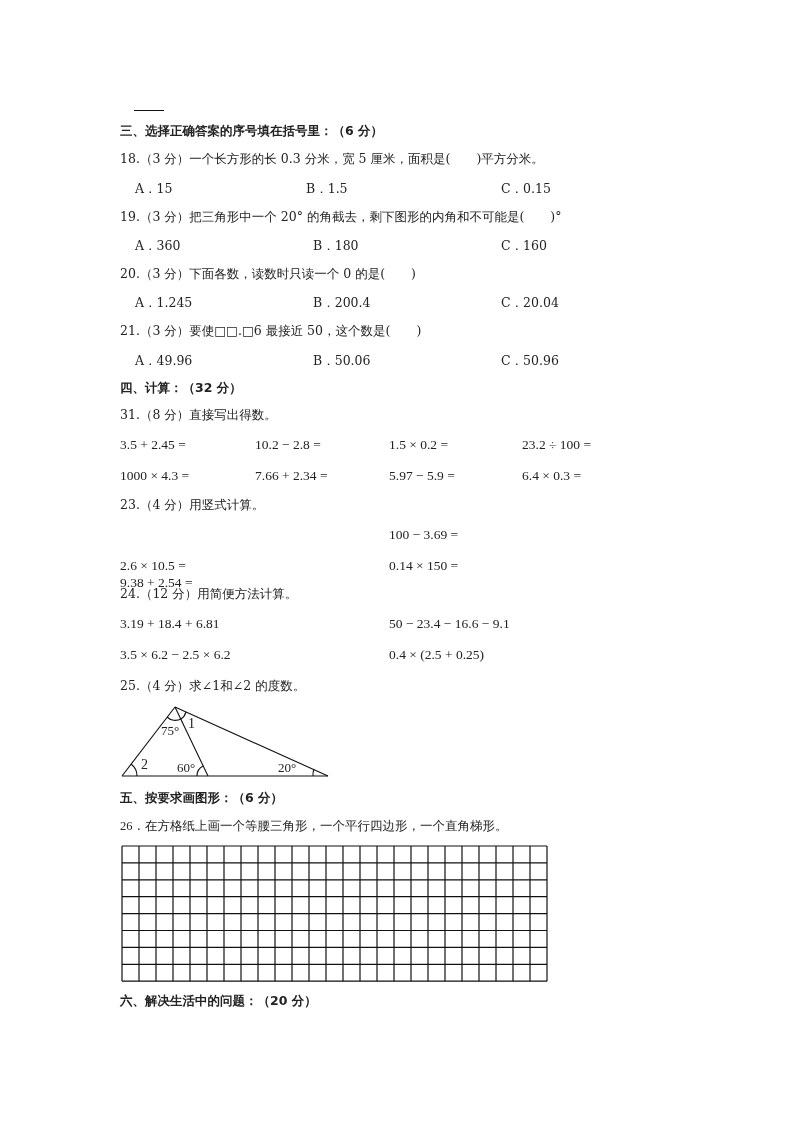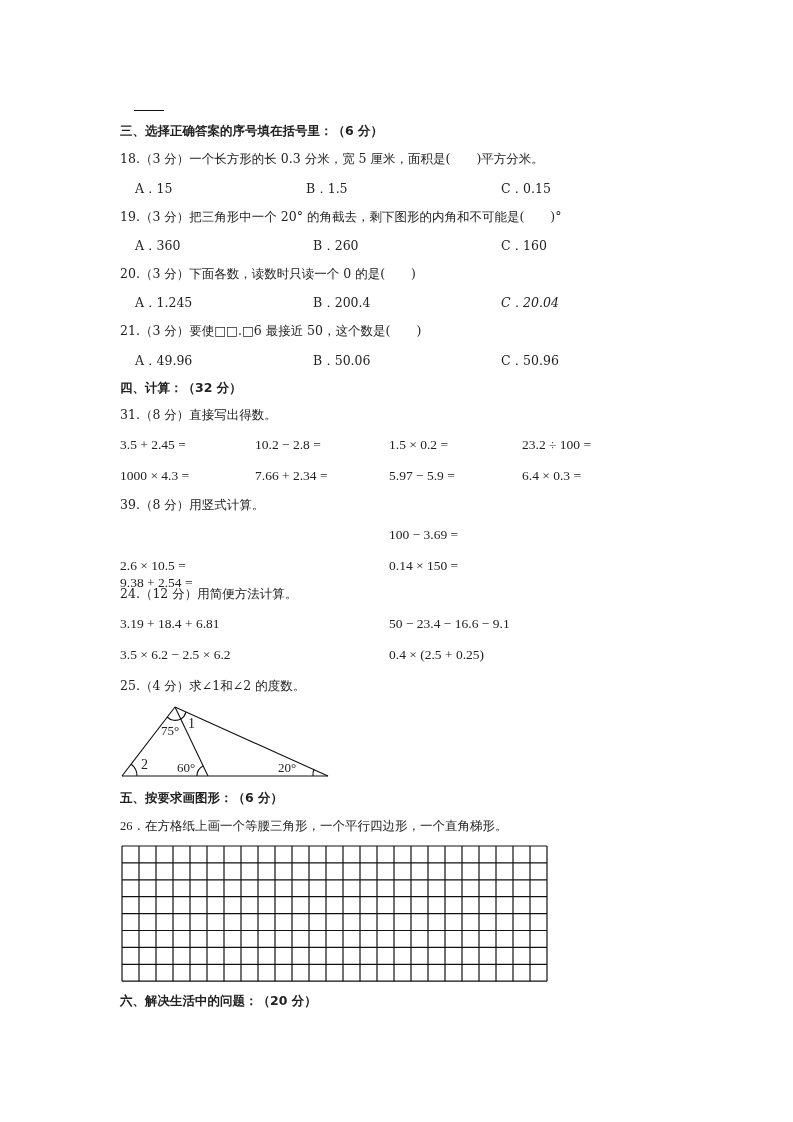--- a/index.html
+++ b/index.html
@@ -25,50 +25,50 @@
   <span>18.（3 分）一个长方形的长 0.3 分米，宽 5 厘米，面积是(</span><span class="paren"></span><span>)平方分米。</span>
 </div>
 <div class="line" style="left:135px; top:181px;">A．15</div>
 <div class="line" style="left:306px; top:181px;">B．1.5</div>
 <div class="line" style="left:501px; top:181px;">C．0.15</div>
 
 <div class="line" style="left:120px; top:209px;">
   <span>19.（3 分）把三角形中一个 20° 的角截去，剩下图形的内角和不可能是(</span><span class="paren"></span><span>)°</span>
 </div>
 <div class="line" style="left:135px; top:238px;">A．360</div>
-<div class="line" style="left:313px; top:238px;">B．260</div>
+<div class="line" style="left:313px; top:238px;">B．180</div>
 <div class="line" style="left:501px; top:238px;">C．160</div>
 
 <div class="line" style="left:120px; top:266px;">
   <span>20.（3 分）下面各数，读数时只读一个 0 的是(</span><span class="paren"></span><span>)</span>
 </div>
 <div class="line" style="left:135px; top:295px;">A．1.245</div>
 <div class="line" style="left:313px; top:295px;">B．200.4</div>
-<div class="line" style="left:501px; top:295px;font-style:italic;">C．20.04</div>
+<div class="line" style="left:501px; top:295px;">C．20.04</div>
 
 <div class="line" style="left:120px; top:323px;">
   <span>21.（3 分）要使□□.□6 最接近 50，这个数是(</span><span class="paren"></span><span>)</span>
 </div>
 <div class="line" style="left:135px; top:353px;">A．49.96</div>
 <div class="line" style="left:313px; top:353px;">B．50.06</div>
 <div class="line" style="left:501px; top:353px;">C．50.96</div>
 
 <div class="line bold" style="left:120px; top:380px;">四、计算：（32 分）</div>
 
 <div class="line" style="left:120px; top:407px;">31.（8 分）直接写出得数。</div>
 <div class="line math" style="left:120px; top:437px;">3.5 + 2.45 =</div>
 <div class="line math" style="left:255px; top:437px;">10.2 − 2.8 =</div>
 <div class="line math" style="left:389px; top:437px;">1.5 × 0.2 =</div>
 <div class="line math" style="left:522px; top:437px;">23.2 ÷ 100 =</div>
 <div class="line math" style="left:120px; top:468px;">1000 × 4.3 =</div>
 <div class="line math" style="left:255px; top:468px;">7.66 + 2.34 =</div>
 <div class="line math" style="left:389px; top:468px;">5.97 − 5.9 =</div>
 <div class="line math" style="left:522px; top:468px;">6.4 × 0.3 =</div>
 
-<div class="line" style="left:120px; top:497px;">39.（8 分）用竖式计算。</div>
+<div class="line" style="left:120px; top:497px;">23.（4 分）用竖式计算。</div>
 <div class="line math" style="left:120px; top:527px;margin-top:48px;">9.38 + 2.54 =</div>
 <div class="line math" style="left:389px; top:527px;">100 − 3.69 =</div>
 <div class="line math" style="left:120px; top:558px;">2.6 × 10.5 =</div>
 <div class="line math" style="left:389px; top:558px;">0.14 × 150 =</div>
 
 <div class="line" style="left:120px; top:586px;">24.（12 分）用简便方法计算。</div>
 <div class="line math" style="left:120px; top:616px;">3.19 + 18.4 + 6.81</div>
 <div class="line math" style="left:389px; top:616px;">50 − 23.4 − 16.6 − 9.1</div>
 <div class="line math" style="left:120px; top:647px;">3.5 × 6.2 − 2.5 × 6.2</div>
 <div class="line math" style="left:389px; top:647px;">0.4 × (2.5 + 0.25)</div>

